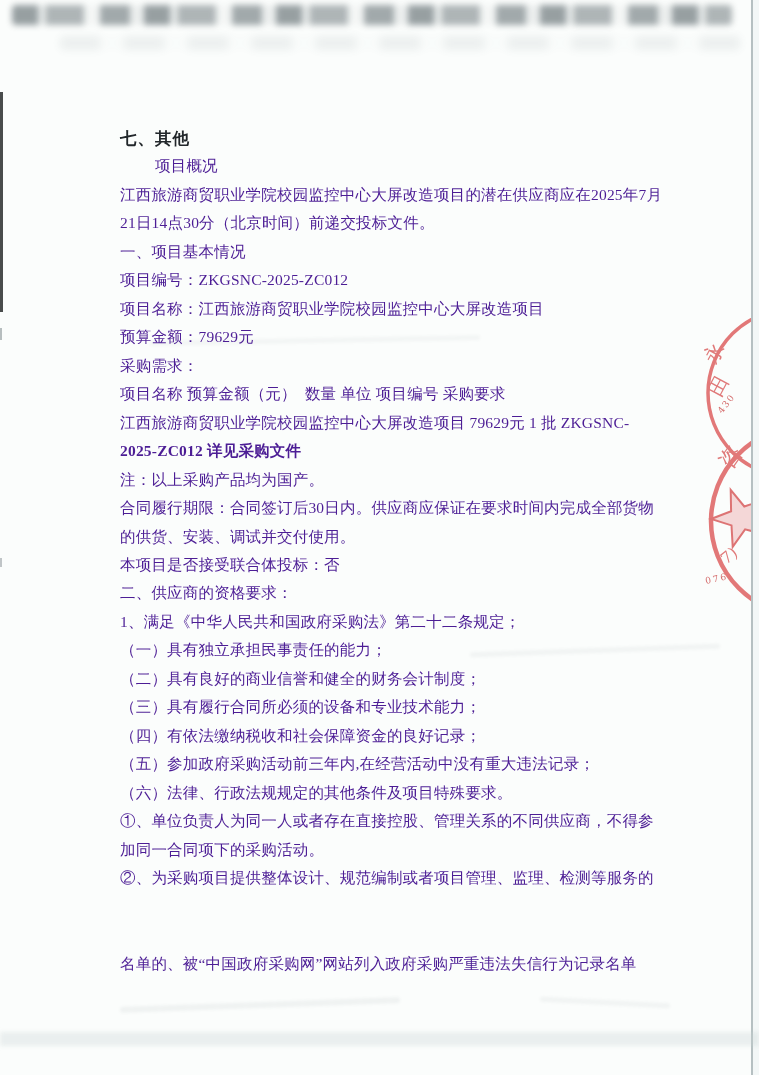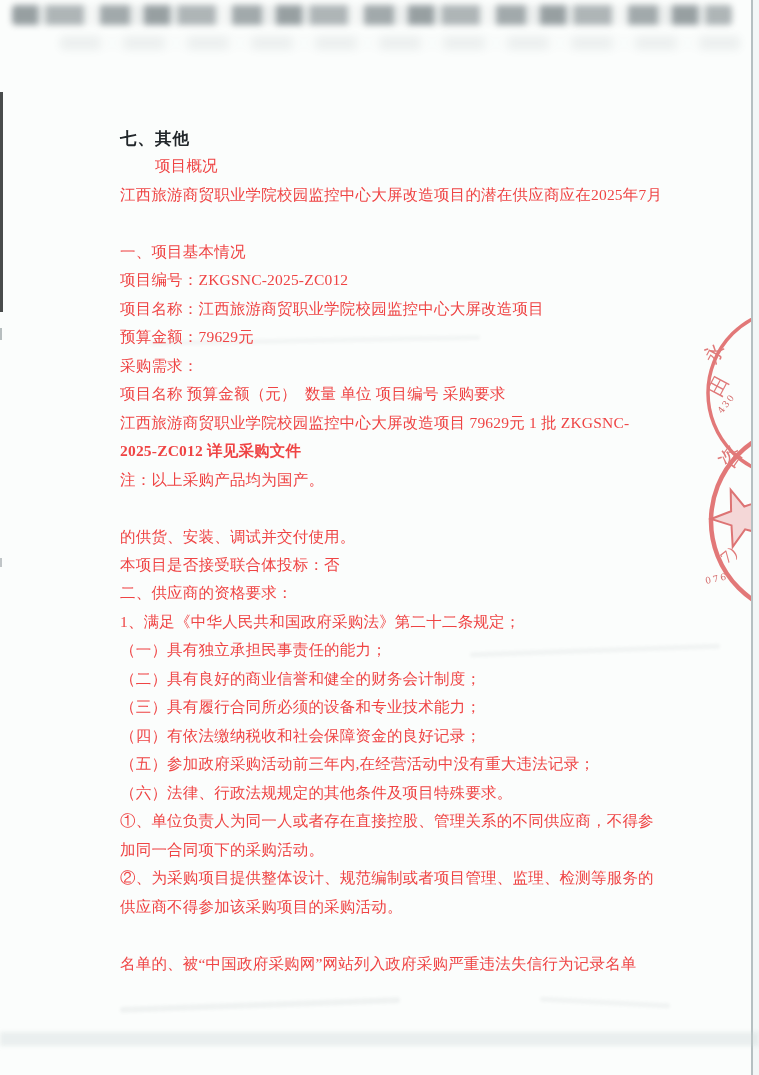--- a/index.html
+++ b/index.html
@@ -33,21 +33,21 @@
   .speck.s3{left:120px;top:1002px;width:280px;height:6px;opacity:.14;transform:rotate(-2deg);}
   .speck.s4{left:540px;top:1000px;width:130px;height:5px;opacity:.12;transform:rotate(3deg);}
   .bottom-band{position:absolute;left:0;top:1032px;width:759px;height:14px;
     background:rgba(198,210,210,.32);filter:blur(2px);}
 
   
   #doc-lines{position:absolute;left:120px;top:128px;width:540px;height:880px;}
   .line{
     position:absolute;white-space:pre;
     font-family:"Liberation Serif","DejaVu Serif",serif;
-    font-size:15.5px;line-height:20px;color:#ef4444;letter-spacing:.2px;
+    font-size:15.5px;line-height:20px;color:#4c1d95;letter-spacing:.2px;
   }
   .line.heading{
     font-family:"Liberation Sans","DejaVu Sans",sans-serif;
     font-weight:700;font-size:16.5px;color:#22272b;letter-spacing:1px;
   }
 
   
   .stamp-svg{position:absolute;left:688px;top:298px;width:63px;height:312px;}
   .stamp-svg text{font-family:"DejaVu Serif","Liberation Serif",serif;}
 </style>
@@ -66,43 +66,44 @@
   <div class="speck s1"></div>
   <div class="speck s2"></div>
   <div class="speck s3"></div>
   <div class="speck s4"></div>
   <div class="bottom-band"></div>
 
   <div id="doc-lines">
       <div class="line heading" style="top: 0px; left: 0px;">七、其他</div>
       <div class="line" style="top: 28.47px; left: 35px;">项目概况</div>
       <div class="line" style="top: 56.94px; left: 0px;">江西旅游商贸职业学院校园监控中心大屏改造项目的潜在供应商应在2025年7月</div>
+      <div class="line" style="top: 85.41px; left: 0px;">21日14点30分（北京时间）前递交投标文件。</div>
       <div class="line" style="top: 113.88px; left: 0px;">一、项目基本情况</div>
       <div class="line" style="top: 142.35px; left: 0px;">项目编号：ZKGSNC-2025-ZC012</div>
       <div class="line" style="top: 170.82px; left: 0px;">项目名称：江西旅游商贸职业学院校园监控中心大屏改造项目</div>
       <div class="line" style="top: 199.29px; left: 0px;">预算金额：79629元</div>
       <div class="line" style="top: 227.76px; left: 0px;">采购需求：</div>
       <div class="line" style="top: 256.23px; left: 0px;">项目名称 预算金额（元）  数量 单位 项目编号 采购要求</div>
       <div class="line" style="top: 284.7px; left: 0px;">江西旅游商贸职业学院校园监控中心大屏改造项目 79629元 1 批 ZKGSNC-</div>
       <div class="line" style="top: 313.17px; left: 0px; font-weight: bold;">2025-ZC012 详见采购文件</div>
       <div class="line" style="top: 341.64px; left: 0px;">注：以上采购产品均为国产。</div>
+      <div class="line" style="top: 370.11px; left: 0px;">合同履行期限：合同签订后30日内。供应商应保证在要求时间内完成全部货物</div>
       <div class="line" style="top: 398.58px; left: 0px;">的供货、安装、调试并交付使用。</div>
       <div class="line" style="top: 427.05px; left: 0px;">本项目是否接受联合体投标：否</div>
       <div class="line" style="top: 455.52px; left: 0px; font-family: Liberation Mono, monospace;">二、供应商的资格要求：</div>
       <div class="line" style="top: 483.99px; left: 0px;">1、满足《中华人民共和国政府采购法》第二十二条规定；</div>
       <div class="line" style="top: 512.46px; left: 0px;">（一）具有独立承担民事责任的能力；</div>
       <div class="line" style="top: 569.4px; left: 0px;">（三）具有履行合同所必须的设备和专业技术能力；</div>
       <div class="line" style="top: 540.93px; left: 0px;">（二）具有良好的商业信誉和健全的财务会计制度；</div>
       <div class="line" style="top: 597.87px; left: 0px;">（四）有依法缴纳税收和社会保障资金的良好记录；</div>
       <div class="line" style="top: 626.34px; left: 0px;">（五）参加政府采购活动前三年内,在经营活动中没有重大违法记录；</div>
       <div class="line" style="top: 654.81px; left: 0px;">（六）法律、行政法规规定的其他条件及项目特殊要求。</div>
       <div class="line" style="top: 683.28px; left: 0px;">①、单位负责人为同一人或者存在直接控股、管理关系的不同供应商，不得参</div>
       <div class="line" style="top: 711.75px; left: 0px;">加同一合同项下的采购活动。</div>
       <div class="line" style="top: 740.22px; left: 0px;">②、为采购项目提供整体设计、规范编制或者项目管理、监理、检测等服务的</div>
-      <div class="line" style="top: 768.69px; left: 0px;">供应商不得参加该采购项目的采购活动。</div>
       <div class="line" style="top: 825.63px; left: 0px;">名单的、被“中国政府采购网”网站列入政府采购严重违法失信行为记录名单</div>
     </div>
 
   <svg class="stamp-svg" viewBox="688 298 63 312">
     <g stroke="#e27878" fill="none">
       <circle cx="792" cy="393" r="84" stroke-width="3.5"></circle>
       <circle cx="806" cy="521" r="95" stroke-width="4.5"></circle>
     </g>
     <g fill="#e07a7a" stroke="none">
       <text x="715" y="365" font-size="20" transform="rotate(-62 715 365)">永</text>

